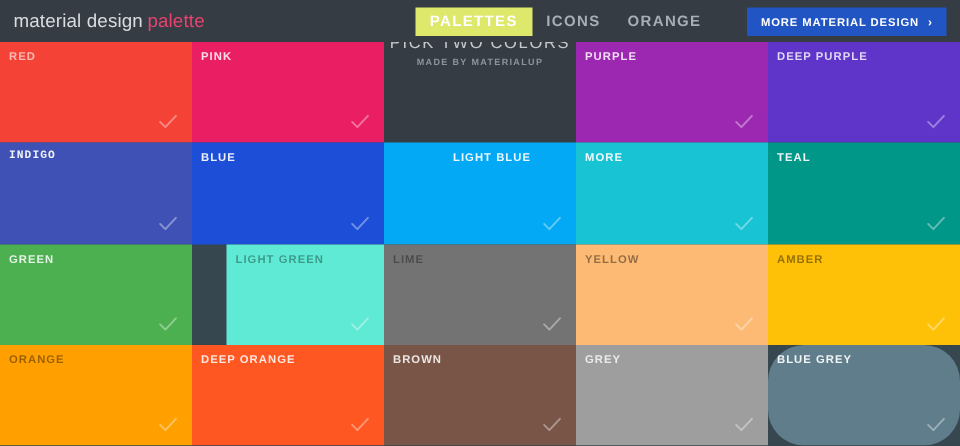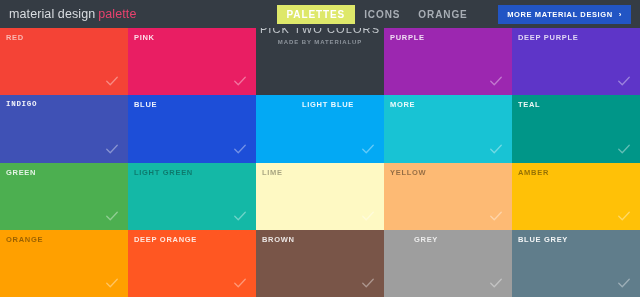--- a/index.html
+++ b/index.html
@@ -253,29 +253,29 @@
         </span>
       </div>
       <div class="swatch" style="background: rgb(76, 175, 80);">
         <div class="swatch-label" style="color: rgba(255, 255, 255, 0.85);">GREEN</div>
         <span class="check-icon" style="color: rgb(255, 255, 255);">
           <svg viewBox="0 0 24 24" aria-hidden="true">
             <path d="M3 12.5 L9 18.5 L21 5.5" fill="none" stroke="currentColor" stroke-width="2.2" stroke-linecap="round" stroke-linejoin="round"></path>
           </svg>
         </span>
       </div>
-      <div class="swatch" style="background: #14b8a6;">
+      <div class="swatch" style="background: #5eead4; margin-left: 23px;">
         <div class="swatch-label" style="color: rgba(0, 0, 0, 0.35);">LIGHT GREEN</div>
         <span class="check-icon" style="color: rgb(255, 255, 255);">
           <svg viewBox="0 0 24 24" aria-hidden="true">
             <path d="M3 12.5 L9 18.5 L21 5.5" fill="none" stroke="currentColor" stroke-width="2.2" stroke-linecap="round" stroke-linejoin="round"></path>
           </svg>
         </span>
       </div>
-      <div class="swatch" style="background: #fef9c3;">
+      <div class="swatch" style="background: #737373;">
         <div class="swatch-label" style="color: rgba(0, 0, 0, 0.35);">LIME</div>
         <span class="check-icon" style="color: rgb(255, 255, 255);">
           <svg viewBox="0 0 24 24" aria-hidden="true">
             <path d="M3 12.5 L9 18.5 L21 5.5" fill="none" stroke="currentColor" stroke-width="2.2" stroke-linecap="round" stroke-linejoin="round"></path>
           </svg>
         </span>
       </div>
       <div class="swatch" style="background: #fdba74;">
         <div class="swatch-label" style="color: rgba(0, 0, 0, 0.42);">YELLOW</div>
         <span class="check-icon" style="color: rgb(255, 255, 255);">
@@ -310,28 +310,28 @@
       </div>
       <div class="swatch" style="background: rgb(121, 85, 72);">
         <div class="swatch-label" style="color: rgba(255, 255, 255, 0.85);">BROWN</div>
         <span class="check-icon" style="color: rgb(255, 255, 255);">
           <svg viewBox="0 0 24 24" aria-hidden="true">
             <path d="M3 12.5 L9 18.5 L21 5.5" fill="none" stroke="currentColor" stroke-width="2.2" stroke-linecap="round" stroke-linejoin="round"></path>
           </svg>
         </span>
       </div>
       <div class="swatch" style="background: rgb(158, 158, 158);">
-        <div class="swatch-label" style="color: rgba(255, 255, 255, 0.8); margin-left: 24px;">GREY</div>
-        <span class="check-icon" style="color: rgb(255, 255, 255);">
-          <svg viewBox="0 0 24 24" aria-hidden="true">
-            <path d="M3 12.5 L9 18.5 L21 5.5" fill="none" stroke="currentColor" stroke-width="2.2" stroke-linecap="round" stroke-linejoin="round"></path>
-          </svg>
-        </span>
-      </div>
-      <div class="swatch" style="background: rgb(96, 125, 139);">
+        <div class="swatch-label" style="color: rgba(255, 255, 255, 0.8);">GREY</div>
+        <span class="check-icon" style="color: rgb(255, 255, 255);">
+          <svg viewBox="0 0 24 24" aria-hidden="true">
+            <path d="M3 12.5 L9 18.5 L21 5.5" fill="none" stroke="currentColor" stroke-width="2.2" stroke-linecap="round" stroke-linejoin="round"></path>
+          </svg>
+        </span>
+      </div>
+      <div class="swatch" style="background: rgb(96, 125, 139); border-radius: 24px;">
         <div class="swatch-label" style="color: rgba(255, 255, 255, 0.92);">BLUE GREY</div>
         <span class="check-icon" style="color: rgb(255, 255, 255);">
           <svg viewBox="0 0 24 24" aria-hidden="true">
             <path d="M3 12.5 L9 18.5 L21 5.5" fill="none" stroke="currentColor" stroke-width="2.2" stroke-linecap="round" stroke-linejoin="round"></path>
           </svg>
         </span>
       </div>
     </div>
 
   <div class="center-panel">

